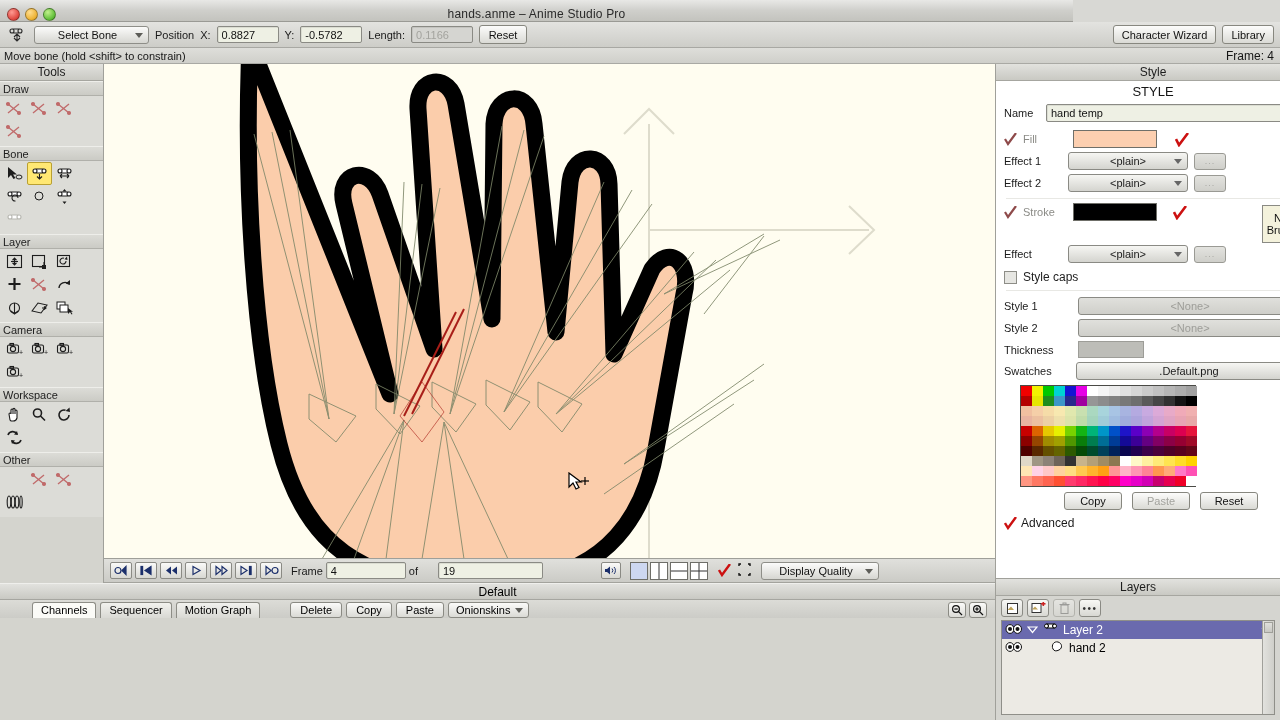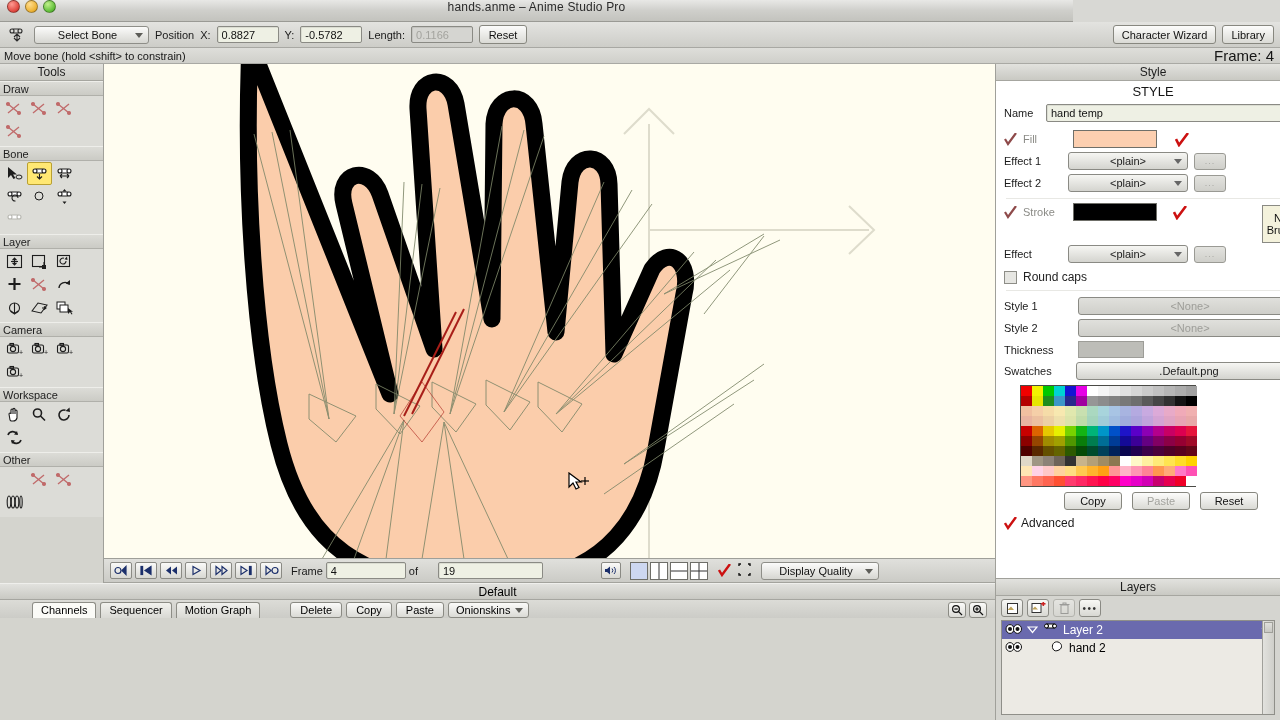--- a/index.html
+++ b/index.html
@@ -12,21 +12,21 @@
     color: #000;
     -webkit-font-smoothing: none;
   }
   #app { position: relative; width: 1280px; height: 720px; }
 
   
   #titlebar {
     position: absolute; left:0; top:0; width:1073px; height:22px;
     background: linear-gradient(to bottom, #e8e8e6 0%, #cfcfcb 50%, #c3c3be 100%);
     border-bottom: 1px solid #9a9a95;
-    display:flex; align-items:flex-start;
+    display:flex; align-items:flex-end;
   }
   .traffic { display:flex; gap:5px; padding-left:7px; }
   .tl-dot { width:13px; height:13px; border-radius:50%; border:1px solid rgba(0,0,0,.35); }
   .tl-red   { background: radial-gradient(circle at 35% 30%, #ff9a92, #e04a42 65%, #b32a24); }
   .tl-amber { background: radial-gradient(circle at 35% 30%, #ffdd8e, #eeb437 65%, #c08a17); }
   .tl-green { background: radial-gradient(circle at 35% 30%, #c1f08c, #64c13c 65%, #3f9220); }
   #title-text {
     position:absolute; left:0; right:0; text-align:center;
     font-size: 12px; color:#2a2a2a; letter-spacing:.2px;
   }
@@ -66,21 +66,21 @@
   }
   #rightbtns { margin-left:auto; display:flex; gap:6px; }
 
   
   #statusbar {
     position:absolute; left:0; top:48px; width:1280px; height:16px;
     background: linear-gradient(to bottom,#dededa,#cfcfca);
     border-bottom:1px solid #a9a9a4;
     font-size:11px; color:#161616; display:flex; align-items:center; padding-left:4px;
   }
-  #framelabel { position:absolute; right:6px; top:0; line-height:16px; font-size:15px; }
+  #framelabel { position:absolute; right:6px; top:0; line-height:16px; font-size:12px; }
 
   
   #tools {
     position:absolute; left:0; top:64px; width:104px; height:656px;
     background:#d4d4ce; border-right:1px solid #a0a09a;
   }
   .pal-title {
     height:17px; line-height:17px; text-align:center; font-size:12px;
     background: linear-gradient(to bottom,#e2e2de,#c9c9c3);
     border-bottom:1px solid #a6a6a0; color:#1d1d1d;
@@ -880,21 +880,21 @@
         <span>&lt;plain&gt;</span>
         <span class="carat"></span>
       </div>
       <div class="dots-btn">
         <span>...</span>
       </div>
     </div>
 
     <div class="row" style="padding-top:5px">
       <span style="width:13px;height:13px;border:1px solid #8d8d87;background:#e6e6e2;display:inline-block"></span>
-      <span style="font-size:12px;color:#222">Round caps</span>
+      <span style="font-size:12px;color:#222">Style caps</span>
     </div>
 
     <div class="divider"></div>
 
     <div class="row">
       <span class="rowlabel">Style 1</span>
       <div class="wcombo dim" style="margin-left:10px">
         <span>&lt;None&gt;</span>
         <span class="carat"></span>
       </div>

